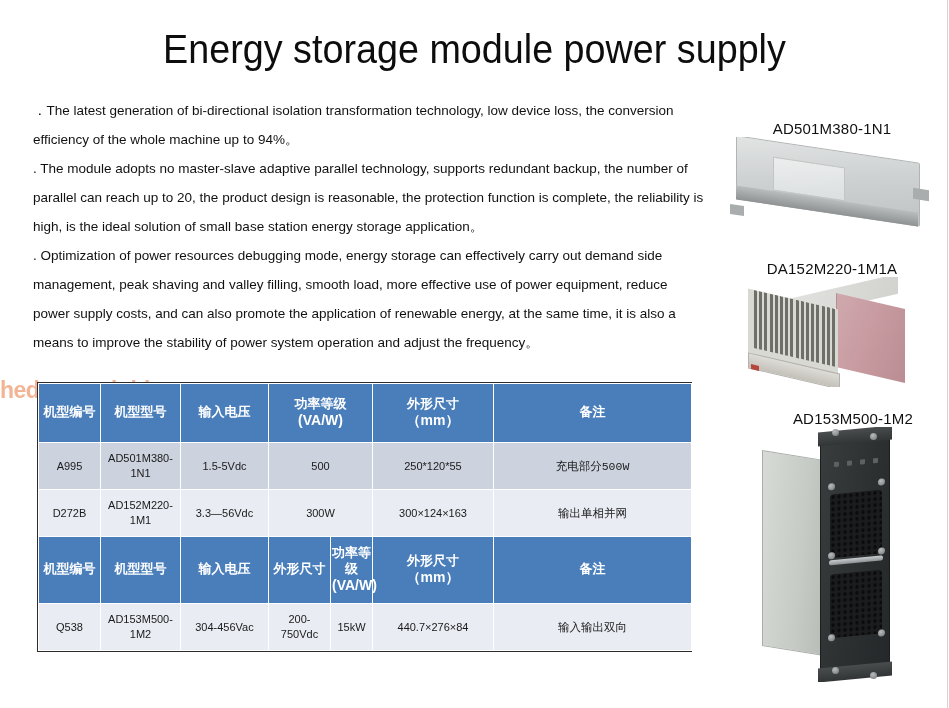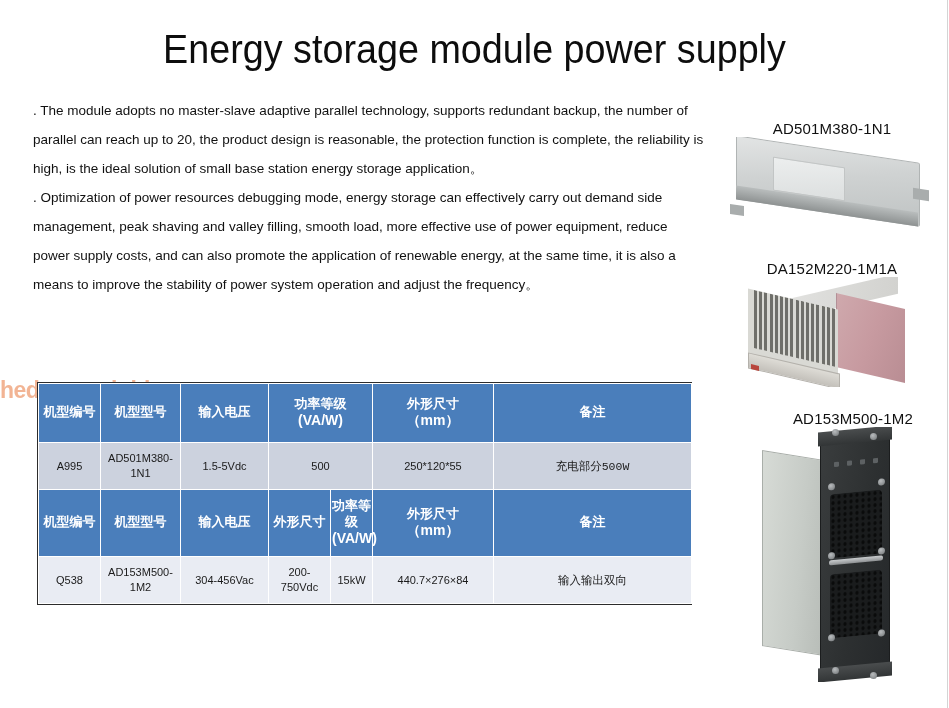--- a/index.html
+++ b/index.html
@@ -268,20 +268,21 @@
     right: 1px; top: 0; width: 1px; height: 708px;
     background: #d4d4d4;
   }
 </style>
 </head>
 <body>
 
 <div id="page-title">Energy storage module power supply</div>
 
 <div id="body-copy">
+  <p>．The latest generation of bi-directional isolation transformation technology, low device loss, the conversion efficiency of the whole machine up to 94%。</p>
   <p>. The module adopts no master-slave adaptive parallel technology, supports redundant backup, the number of parallel can reach up to 20, the product design is reasonable, the protection function is complete, the reliability is high, is the ideal solution of small base station energy storage application。</p>
   <p>. Optimization of power resources debugging mode, energy storage can effectively carry out demand side management, peak shaving and valley filling, smooth load, more effective use of power equipment, reduce power supply costs, and can also promote the application of renewable energy, at the same time, it is also a means to improve the stability of power system operation and adjust the frequency。</p>
 </div>
 
 <div id="watermark">hedanmaglobier.com</div>
 
 <div id="spec-table-wrap">
   <table class="spec">
     <colgroup>
       <col style="width:62px">
@@ -311,20 +312,28 @@
 
     <tr class="dat shade">
       <td>A995</td>
       <td>AD501M380-1N1</td>
       <td>1.5-5Vdc</td>
       <td colspan="2">500</td>
       <td>250*120*55</td>
       <td class="cn">充电部分500W</td>
     </tr>
 
+    <tr class="dat light">
+      <td>D272B</td>
+      <td>AD152M220-1M1</td>
+      <td>3.3—56Vdc</td>
+      <td colspan="2">300W</td>
+      <td>300×124×163</td>
+      <td class="cn">输出单相并网</td>
+    </tr>
 
 
 
     <tr class="hdr h2">
       <th><span>机型编号</span></th>
       <th><span>机型型号</span></th>
       <th><span>输入电压</span></th>
       <th><span>外形尺寸</span></th>
       <th>
         <span>功率等级</span>

